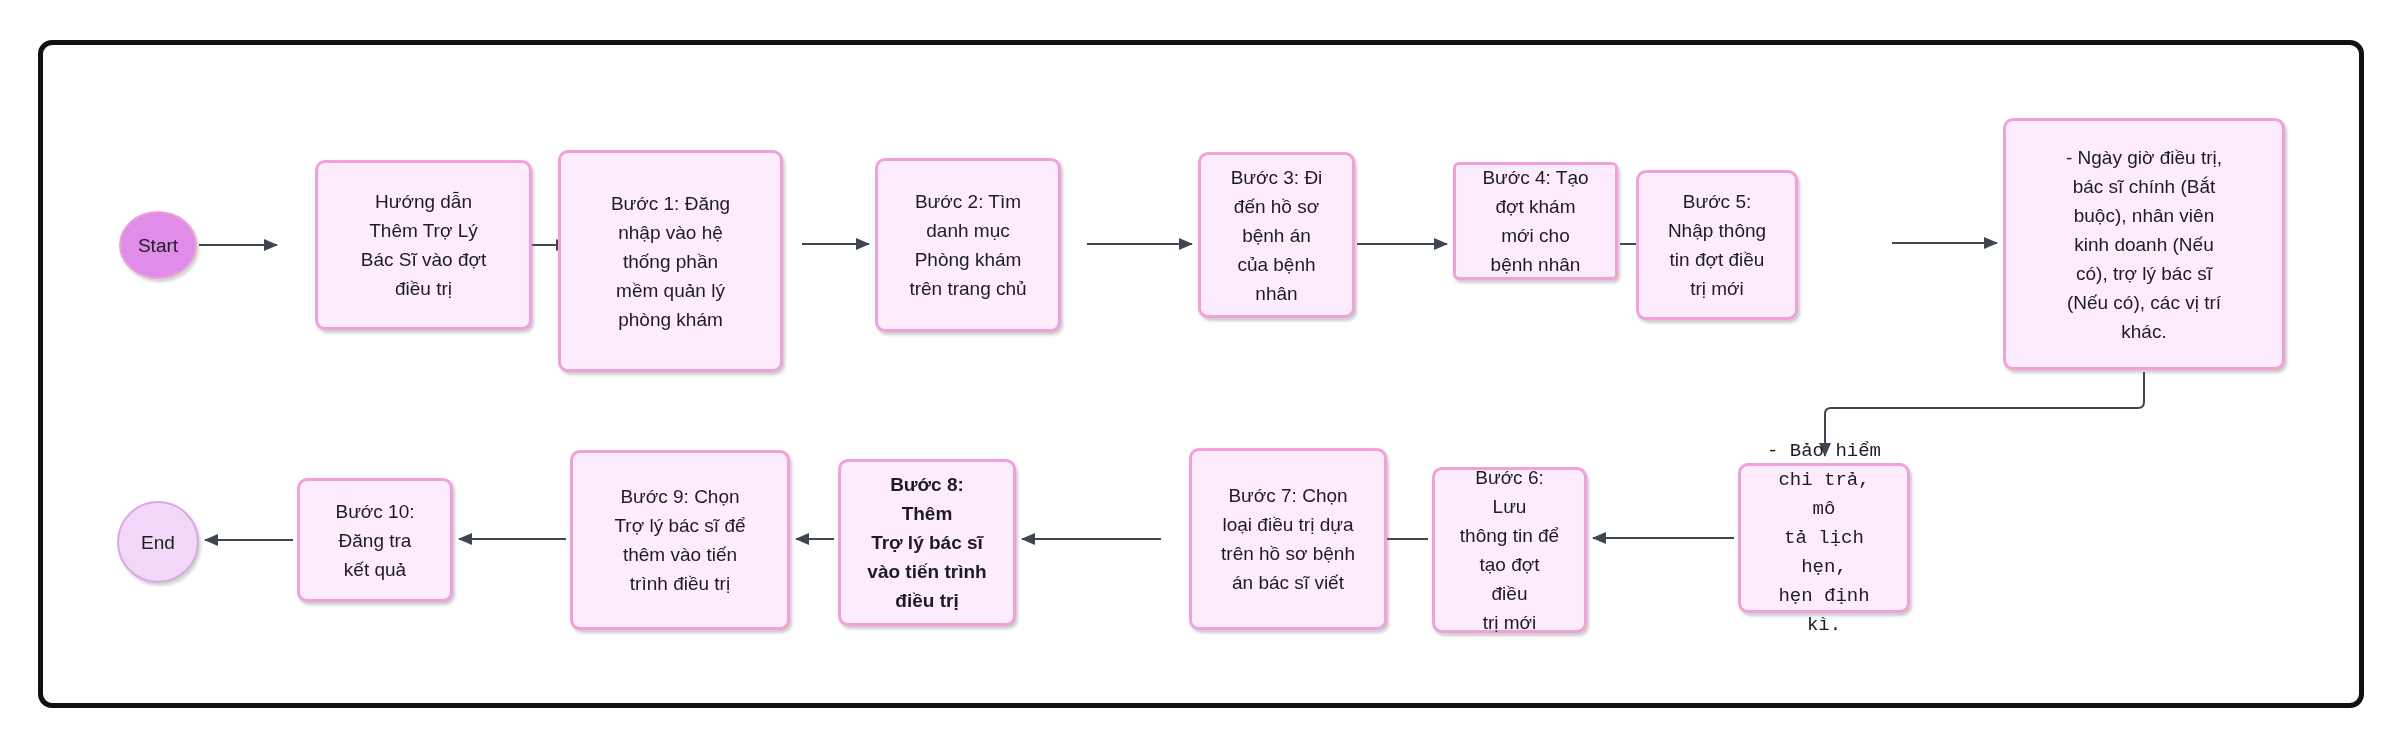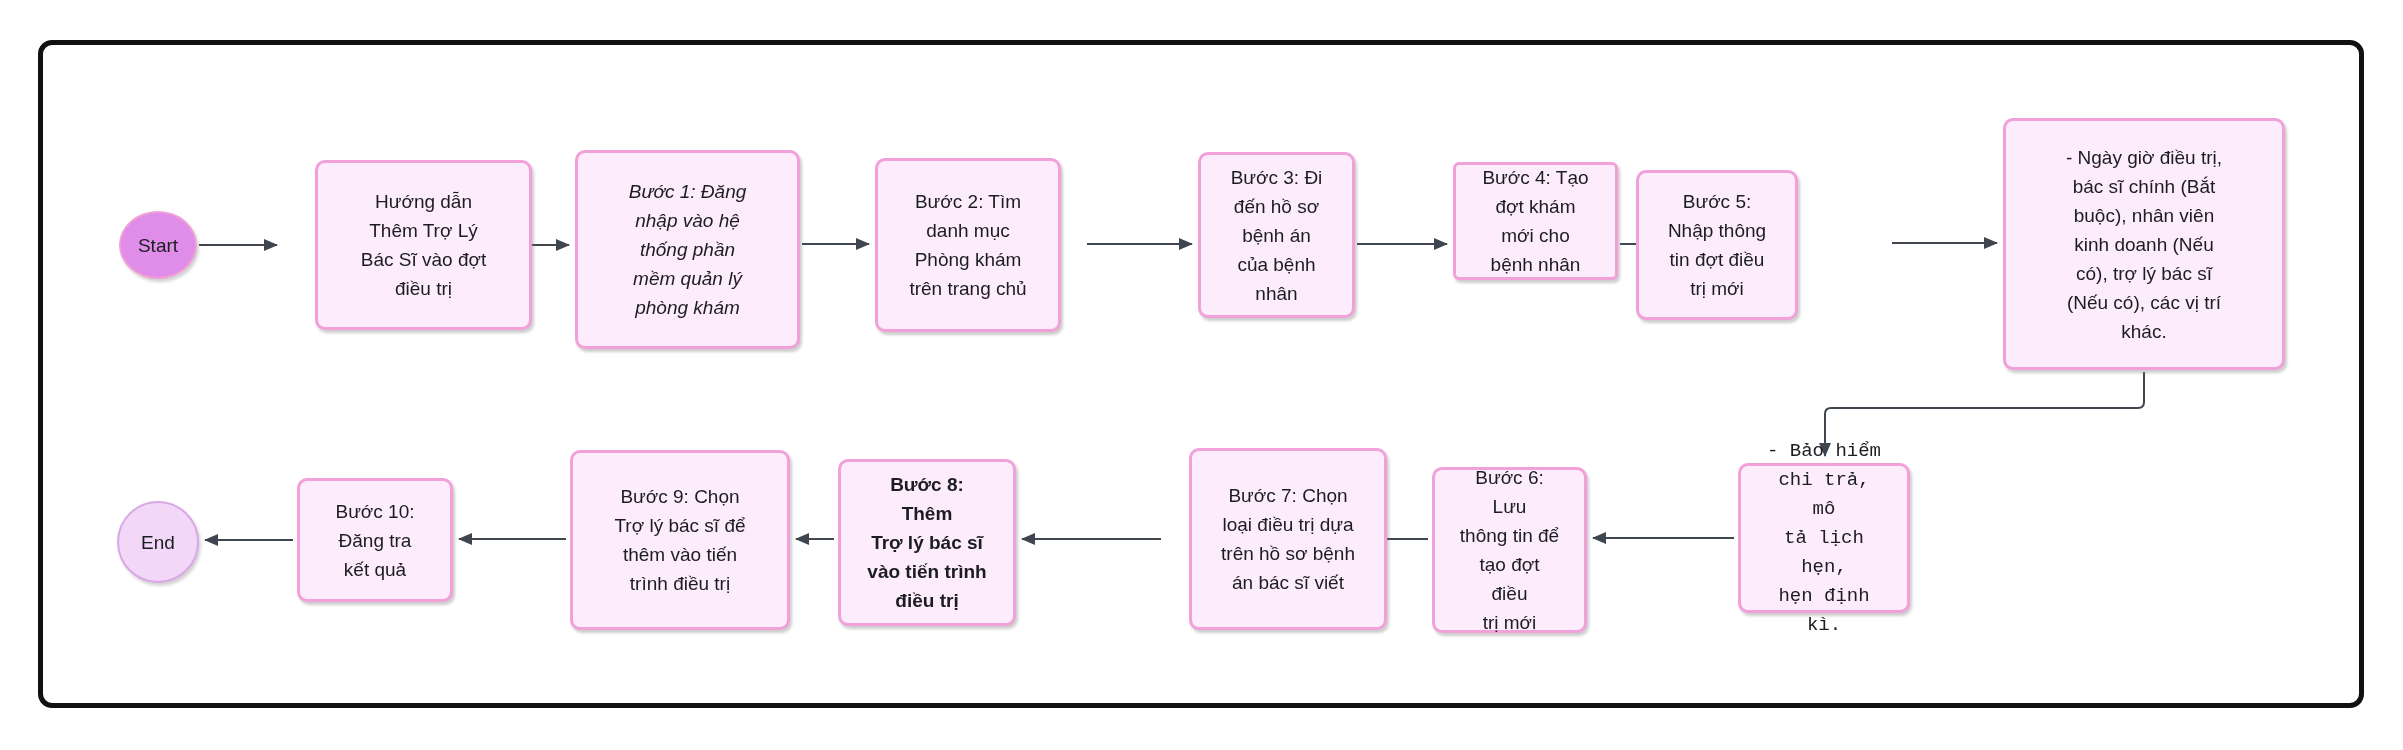--- a/index.html
+++ b/index.html
@@ -37,21 +37,21 @@
   }
   .circle{
     background:var(--end-fill,#f3d7f8);
     border:2px solid var(--end-border,#daa8e6);
     border-radius:50%;
     box-shadow:2px 3px 3px rgba(130,130,130,.35);
   }
   
   #n0 {left:119px;top:211px;width:78px;height:68px;}
   #n1 {left:283px;top:160px;width:217px;height:170px;margin-left:32px;}
-  #n2 {left:575px;top:150px;width:225px;height:199px;font-style:italic;}
+  #n2 {left:558px;top:150px;width:225px;height:222px;}
   #n3 {left:875px;top:158px;width:186px;height:174px;}
   #n4 {left:1198px;top:152px;width:157px;height:166px;}
   #n5 {left:1453px;top:162px;width:165px;height:118px;border-radius:6px;}
   #n6 {left:1636px;top:170px;width:162px;height:150px;}
   #n7 {left:2003px;top:118px;width:282px;height:252px;}
   #n8 {left:1738px;top:463px;width:172px;height:150px;font-family:Liberation Mono, monospace;}
   #n9 {left:1432px;top:467px;width:155px;height:166px;}
   #n10{left:1165px;top:448px;width:198px;height:182px;margin-left:24px;}
   #n11{left:838px;top:459px;width:178px;height:167px;font-weight:bold;}
   #n12{left:570px;top:450px;width:220px;height:180px;}

